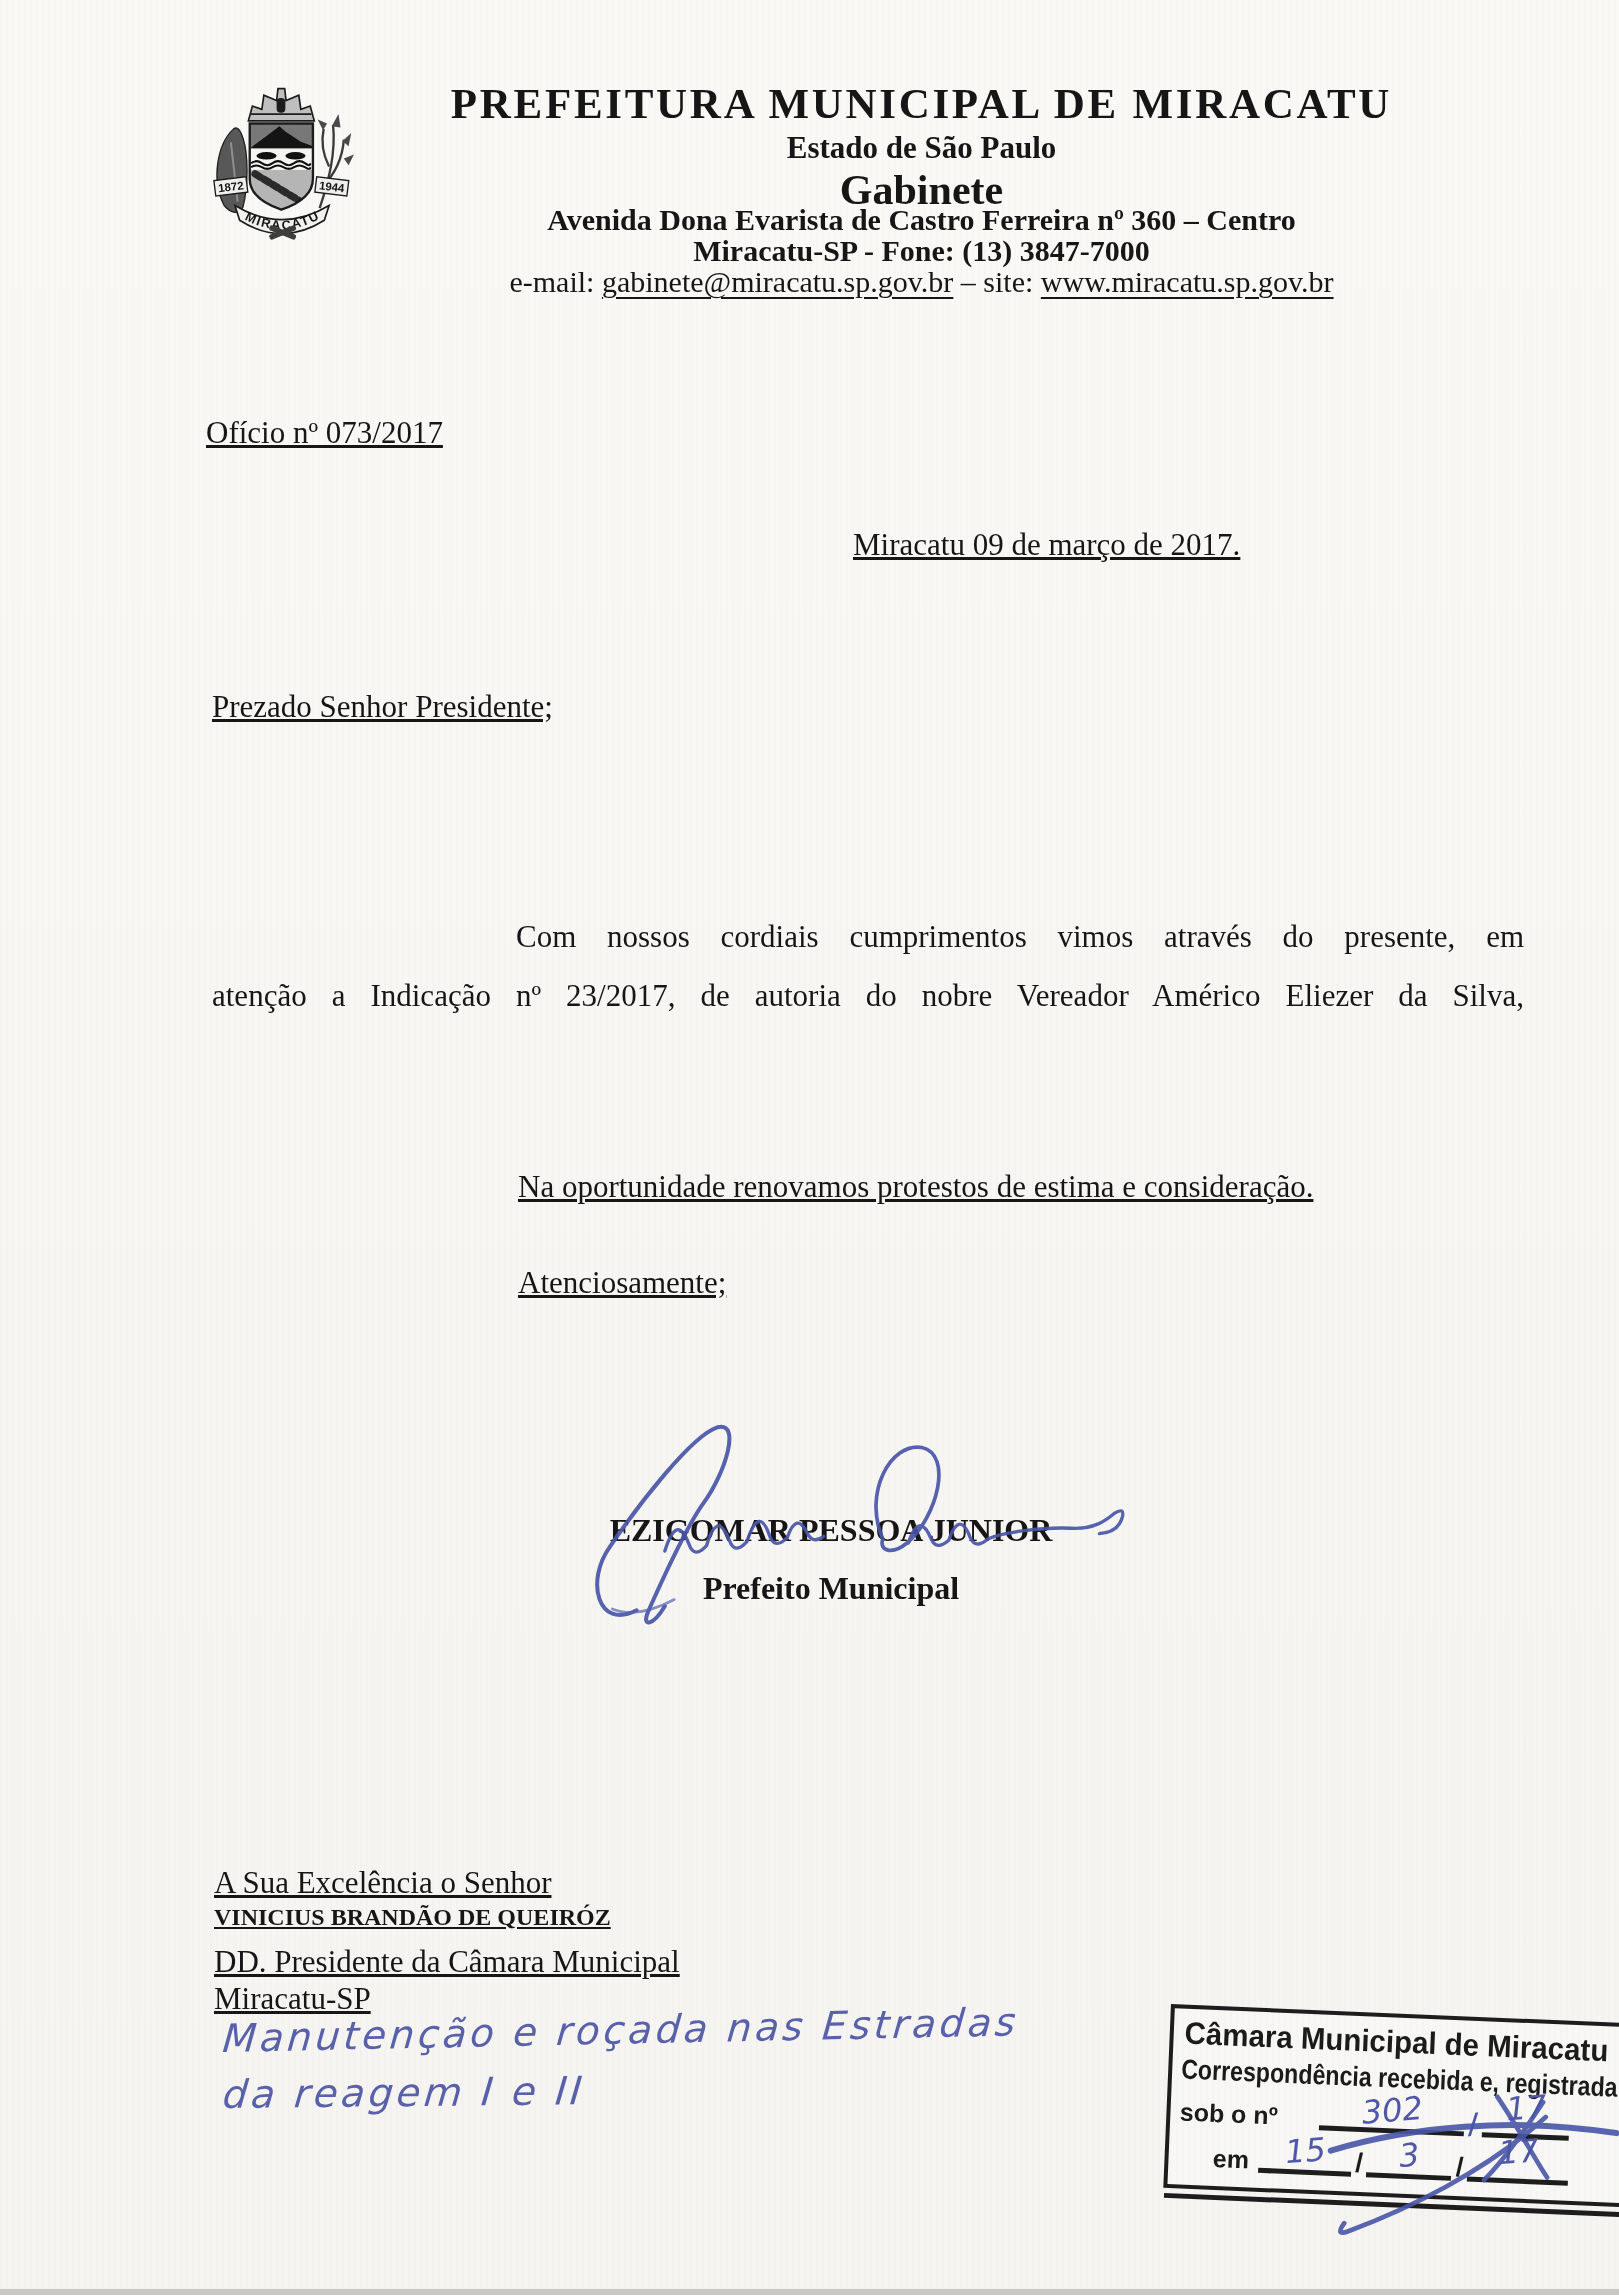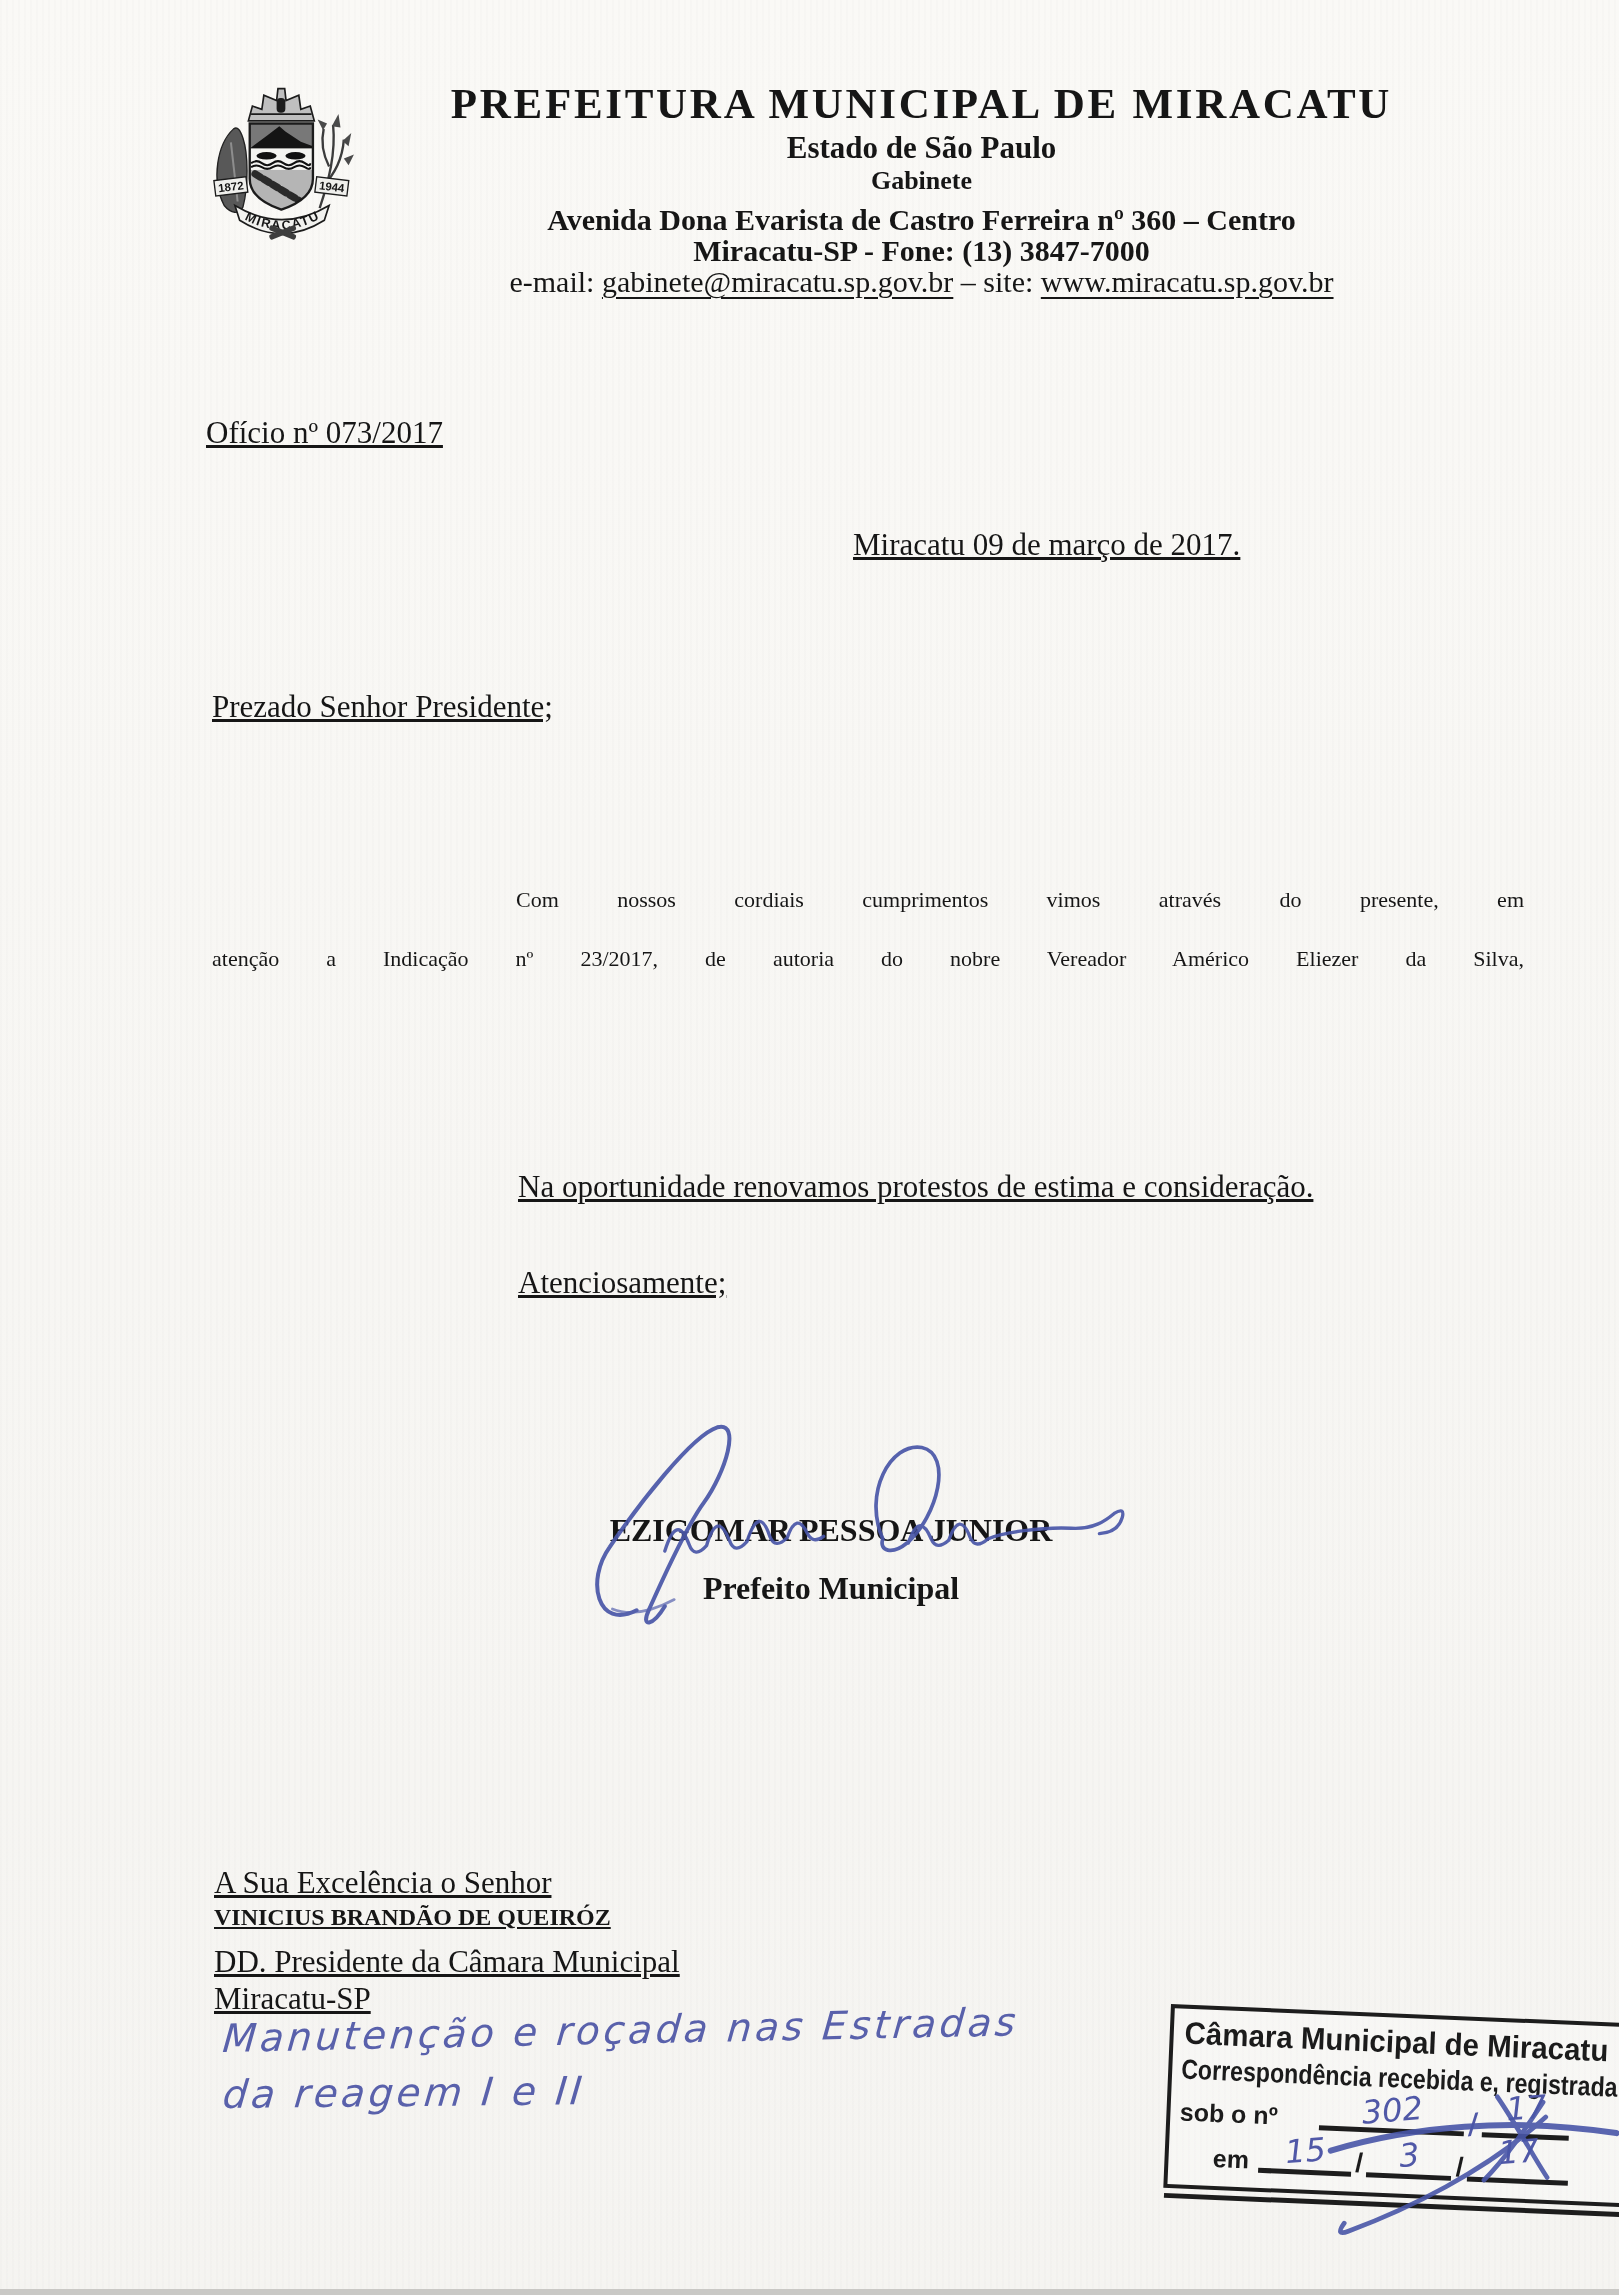--- a/index.html
+++ b/index.html
@@ -14,29 +14,29 @@
   }
   #page::before{
     content:"";position:absolute;inset:0;pointer-events:none;
     background:repeating-linear-gradient(90deg, rgba(60,60,70,.015) 0 2px, rgba(0,0,0,0) 2px 6px);
   }
   .abs{position:absolute;}
   
   .hline{position:absolute;left:323px;width:1197px;text-align:center;font-weight:bold;white-space:nowrap;}
   .h-title{top:79px;font-size:43px;letter-spacing:2.7px;}
   .h-state{top:130px;font-size:31px;}
-  .h-office{top:166px;font-size:26px;}
+  .h-office{top:166px;font-size:42px;}
   .h-addr{top:203px;font-size:30px;}
   .h-phone{top:234px;font-size:30px;}
   .h-mail{top:265px;font-size:30px;font-weight:normal;}
   .ulink{text-decoration:underline;text-decoration-thickness:2px;text-underline-offset:4.7px;}
   
   .bodytxt{font-size:31px;white-space:nowrap;text-decoration:underline;}
-  .jline{position:absolute;left:212px;width:1312px;box-sizing:border-box;font-size:22px;
-         text-align:justify;text-align-last:justify;white-space:normal;}
+  .jline{position:absolute;left:212px;width:1312px;box-sizing:border-box;font-size:31px;
+         text-align:justify;text-align-last:justify;white-space:normal;margin-top:32px;}
   .jlast{text-align-last:left;}
   .center-block{position:absolute;left:424px;width:814px;text-align:center;font-weight:bold;font-size:32px;white-space:nowrap;}
   
   .hand{
     font-family:"DejaVu Sans", sans-serif;
     font-style:italic;
     color:#5058a7;
   }
   .note-line{position:absolute;font-size:39px;letter-spacing:3.4px;transform:skewX(-6deg) rotate(-1.2deg);transform-origin:left bottom;opacity:.94;white-space:nowrap;}
   

